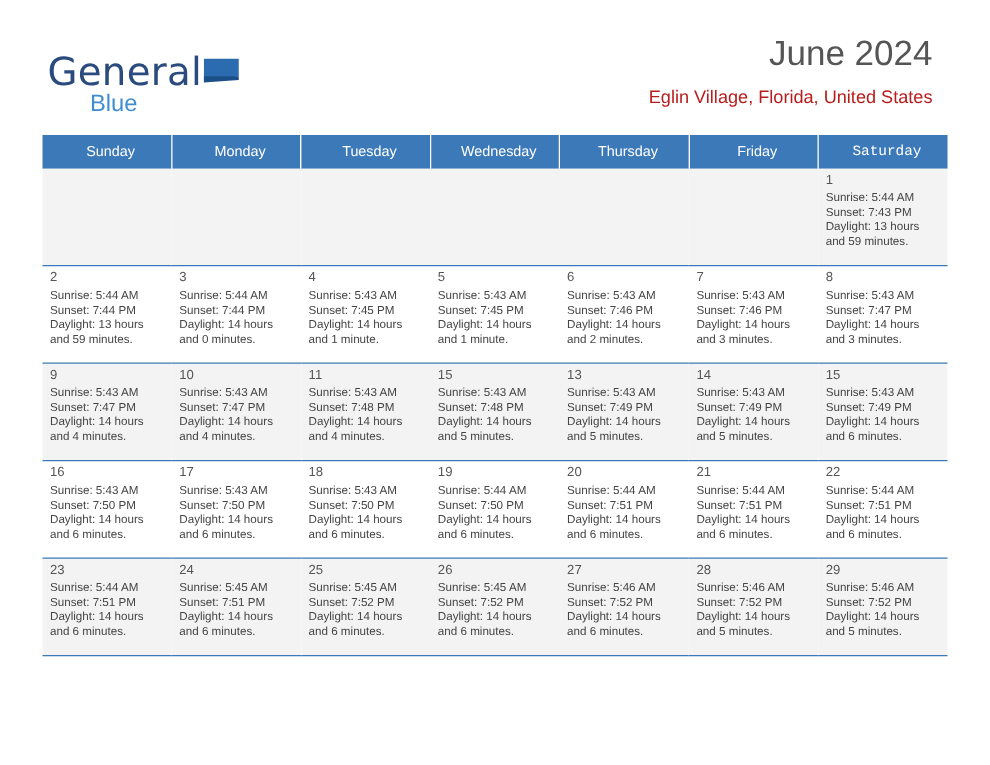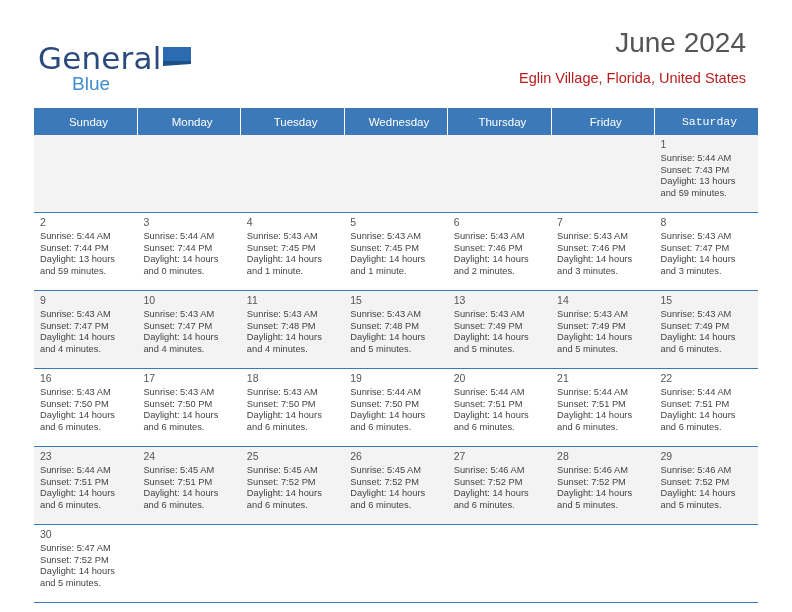--- a/index.html
+++ b/index.html
@@ -437,33 +437,16 @@
           <td>
             <span class="daynum">29</span>
             <span class="info">
               <span>Sunrise: 5:46 AM</span>
               <span>Sunset: 7:52 PM</span>
               <span>Daylight: 14 hours</span>
               <span>and 5 minutes.</span>
             </span>
           </td>
         </tr>
-        <tr class="plain">
-          <td>
-            <span class="daynum">30</span>
-            <span class="info">
-              <span>Sunrise: 5:47 AM</span>
-              <span>Sunset: 7:52 PM</span>
-              <span>Daylight: 14 hours</span>
-              <span>and 5 minutes.</span>
-            </span>
-          </td>
-          <td class="empty"></td>
-          <td class="empty"></td>
-          <td class="empty"></td>
-          <td class="empty"></td>
-          <td class="empty"></td>
-          <td class="empty"></td>
-        </tr>
       </tbody>
   </table>
 
 </div>
 
 </body></html>

